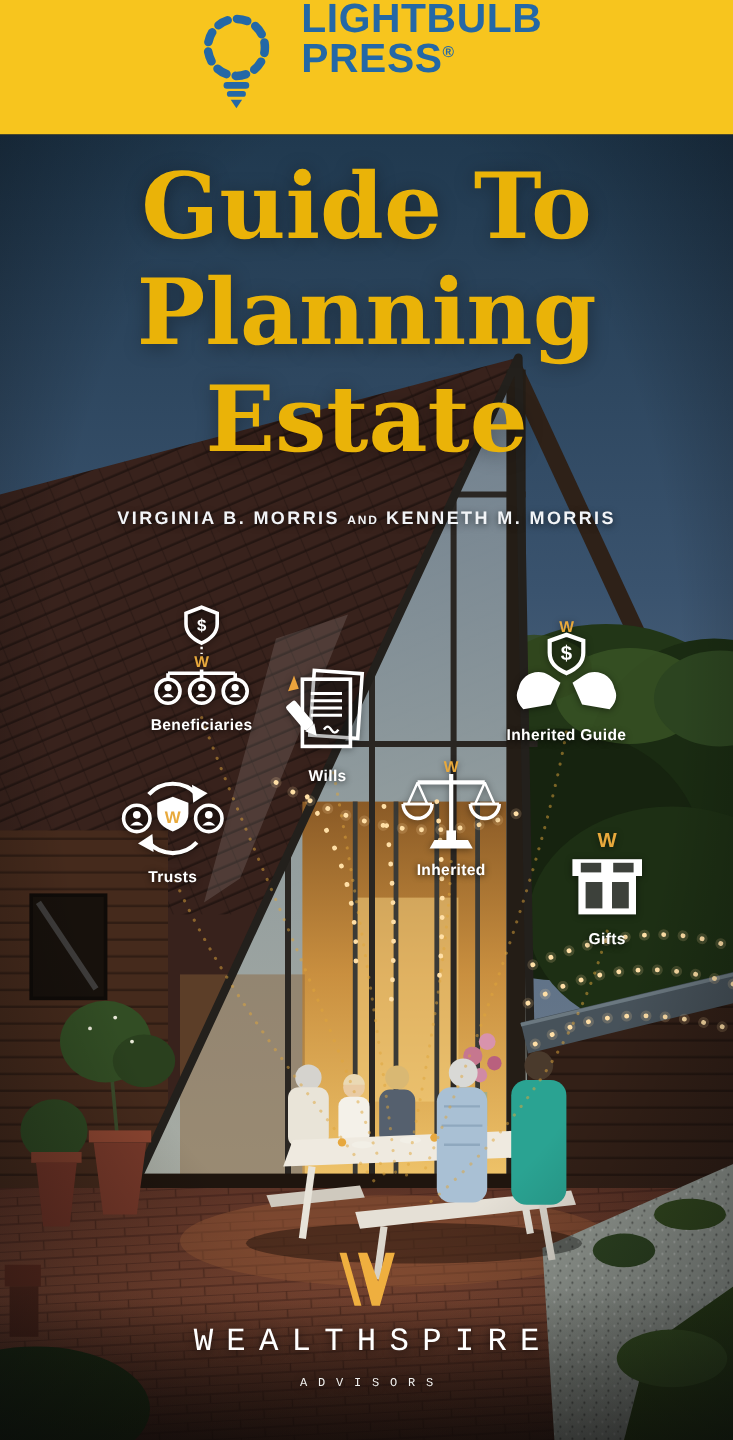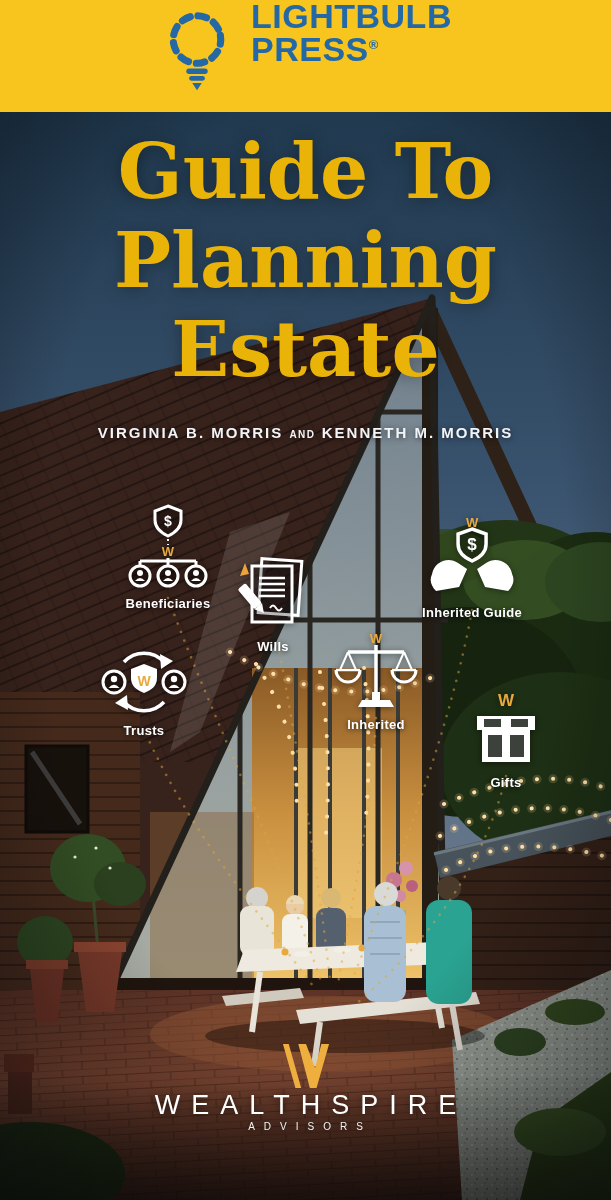--- a/index.html
+++ b/index.html
@@ -24,21 +24,21 @@
   
   .badge{position:absolute;display:flex;flex-direction:column;align-items:center;gap:5px;
          transform:translateX(-50%);}
   .badge-label{color:#FFFFFF;font-size:13px;font-weight:bold;letter-spacing:.3px;
                text-shadow:0 1px 5px rgba(0,0,0,.75);white-space:nowrap;}
   .icn{filter:drop-shadow(0 1px 3px rgba(0,0,0,.45));}
   .icn .wm{font:bold 13px "Liberation Sans",sans-serif;fill:#E8A93C;}
   .icn .dl{font:bold 14px "Liberation Sans",sans-serif;fill:#FFFFFF;}
   
   .brand{position:absolute;top:1042px;left:0;right:0;display:flex;flex-direction:column;
-         align-items:center;gap:0;color:#FFFFFF;}
+         align-items:center;gap:14px;color:#FFFFFF;font-family:Liberation Mono, monospace;}
   .brand-name{font-size:27px;font-weight:500;letter-spacing:11px;padding-left:11px;
               text-shadow:0 1px 8px rgba(0,0,0,.6);}
   .brand-sub{font-size:10px;letter-spacing:9px;padding-left:9px;color:#F2F2F0;
              text-shadow:0 1px 6px rgba(0,0,0,.6);}
 </style>
 </head>
 <body>
 
 <div class="cover">
 

